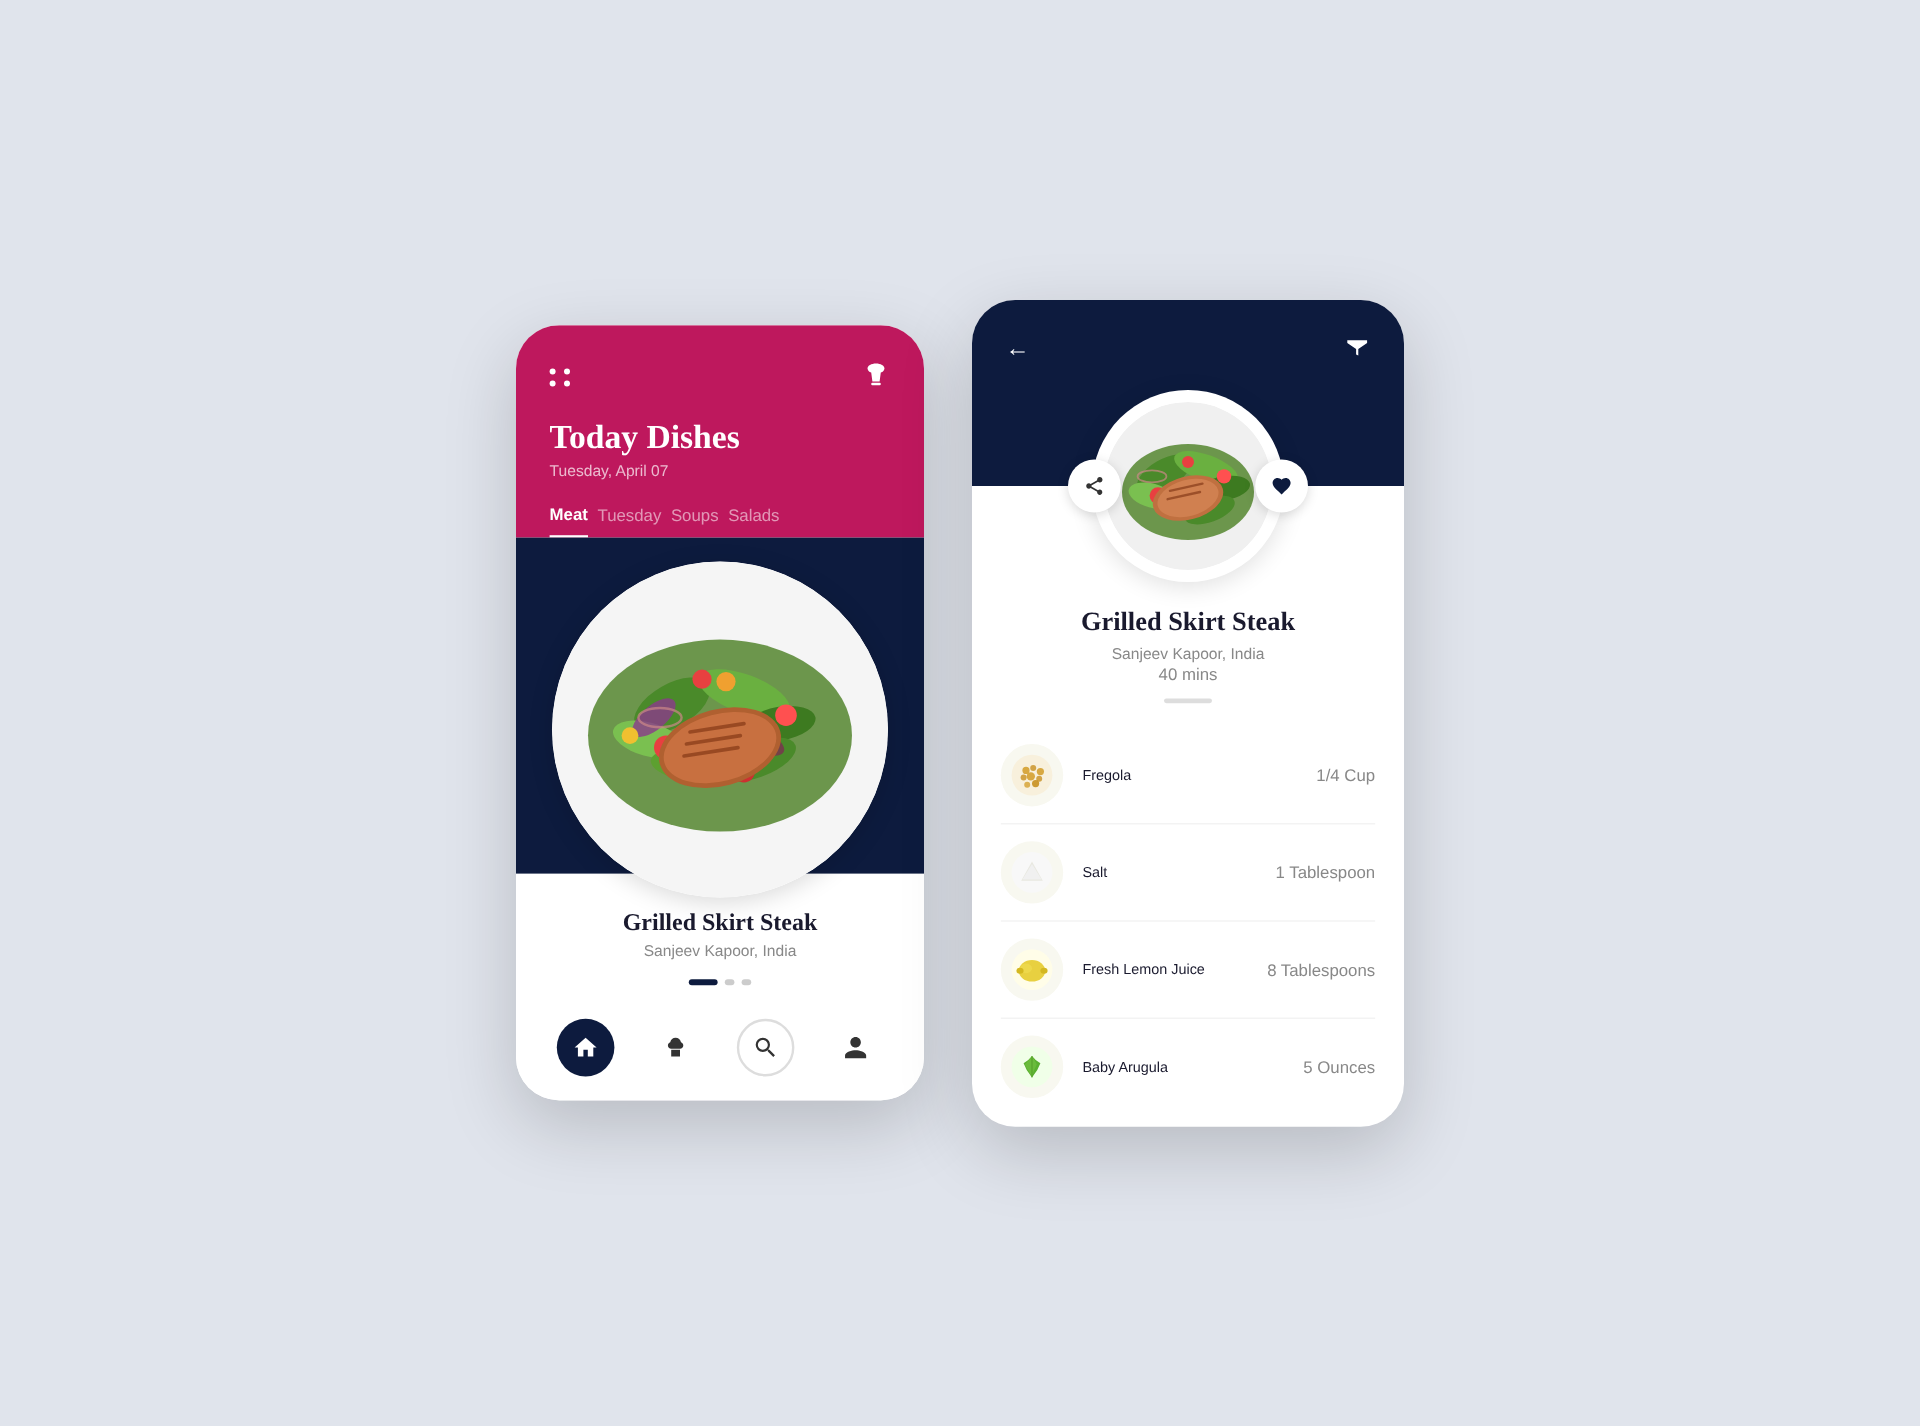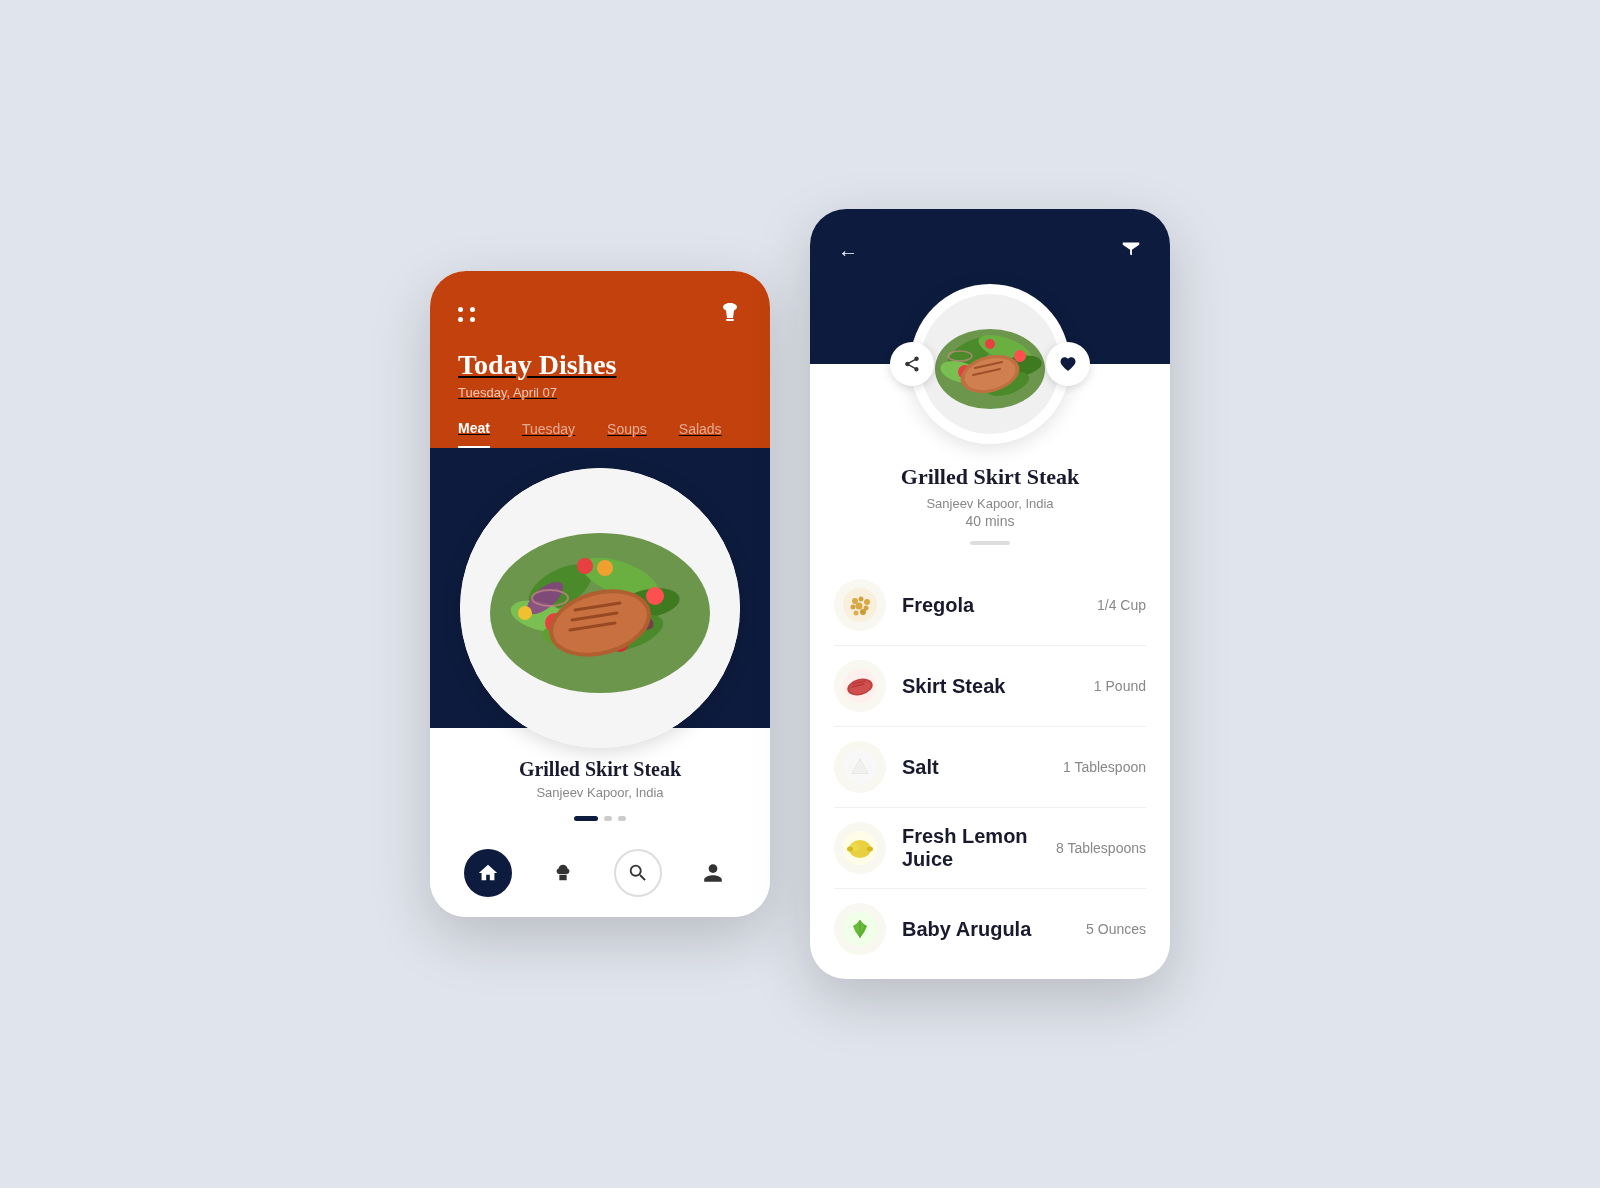--- a/index.html
+++ b/index.html
@@ -18,24 +18,23 @@
     .phone {
       width: 340px;
       border-radius: 36px;
       overflow: hidden;
       box-shadow: 0 20px 60px rgba(0,0,0,0.18);
       background: #fff;
       position: relative;
     }
 
     .phone-header {
-      background: #c2410c;
+      background: #be185d;
       padding: 28px 28px 0 28px;
       position: relative;
-      text-decoration: underline;
     }
 
     .phone1-top {
       display: flex;
       justify-content: space-between;
       align-items: center;
       margin-bottom: 20px;
     }
 
     .dots-icon {
@@ -66,21 +65,21 @@
 
     .phone1-date {
       color: rgba(255,255,255,0.7);
       font-size: 13px;
       font-family: Arial, sans-serif;
       margin-bottom: 20px;
     }
 
     .tabs-row {
       display: flex;
-      gap: 32px;
+      gap: 8px;
       align-items: center;
     }
 
     .tab-item {
       color: rgba(255,255,255,0.55);
       font-size: 14px;
       font-family: Arial, sans-serif;
       padding-bottom: 10px;
       cursor: pointer;
     }
@@ -325,22 +324,22 @@
       display: flex;
       align-items: center;
       justify-content: center;
       margin-right: 16px;
       font-size: 28px;
       flex-shrink: 0;
     }
 
     .ingr-name {
       flex: 1;
-      font-size: 20px;
-      font-weight: 700;
+      font-size: 12px;
+      font-weight: 400;
       color: #1a1a2e;
       font-family: Arial, sans-serif;
     }
 
     .ingr-amount {
       color: #888;
       font-size: 14px;
       font-family: Arial, sans-serif;
     }
 
@@ -521,33 +520,20 @@
           <circle cx="18" cy="20" r="3.5" fill="#d4a030" opacity="0.9"></circle>
           <circle cx="25" cy="22" r="2.5" fill="#c89020" opacity="0.8"></circle>
           <circle cx="15" cy="27" r="2.5" fill="#d4a030" opacity="0.8"></circle>
           <circle cx="22" cy="26" r="3" fill="#c89020" opacity="0.9"></circle>
         </svg>
       </div>
       <span class="ingr-name">Fregola</span>
       <span class="ingr-amount">1/4 Cup</span>
     </div>
 
-    <div class="ingredient-row">
-      <div class="ingr-icon">
-        <svg width="38" height="38" viewBox="0 0 38 38">
-          <circle cx="19" cy="19" r="17" fill="#fff0ee"></circle>
-          <ellipse cx="19" cy="20" rx="13" ry="8" fill="#c04040" transform="rotate(-15 19 20)"></ellipse>
-          <ellipse cx="19" cy="20" rx="11" ry="6.5" fill="#d05050" transform="rotate(-15 19 20)"></ellipse>
-          <line x1="12" y1="17" x2="24" y2="14" stroke="#a02020" stroke-width="1.5" opacity="0.5" stroke-linecap="round"></line>
-          <line x1="11" y1="20" x2="23" y2="17" stroke="#a02020" stroke-width="1.5" opacity="0.5" stroke-linecap="round"></line>
-        </svg>
-      </div>
-      <span class="ingr-name">Skirt Steak</span>
-      <span class="ingr-amount">1 Pound</span>
-    </div>
 
     <div class="ingredient-row">
       <div class="ingr-icon">
         <svg width="38" height="38" viewBox="0 0 38 38">
           <circle cx="19" cy="19" r="17" fill="#f8f8f8"></circle>
 
           <polygon points="19,10 28,26 10,26" fill="#e8e8e0"></polygon>
           <polygon points="19,12 27,25 11,25" fill="#f0f0f0"></polygon>
         </svg>
       </div>

